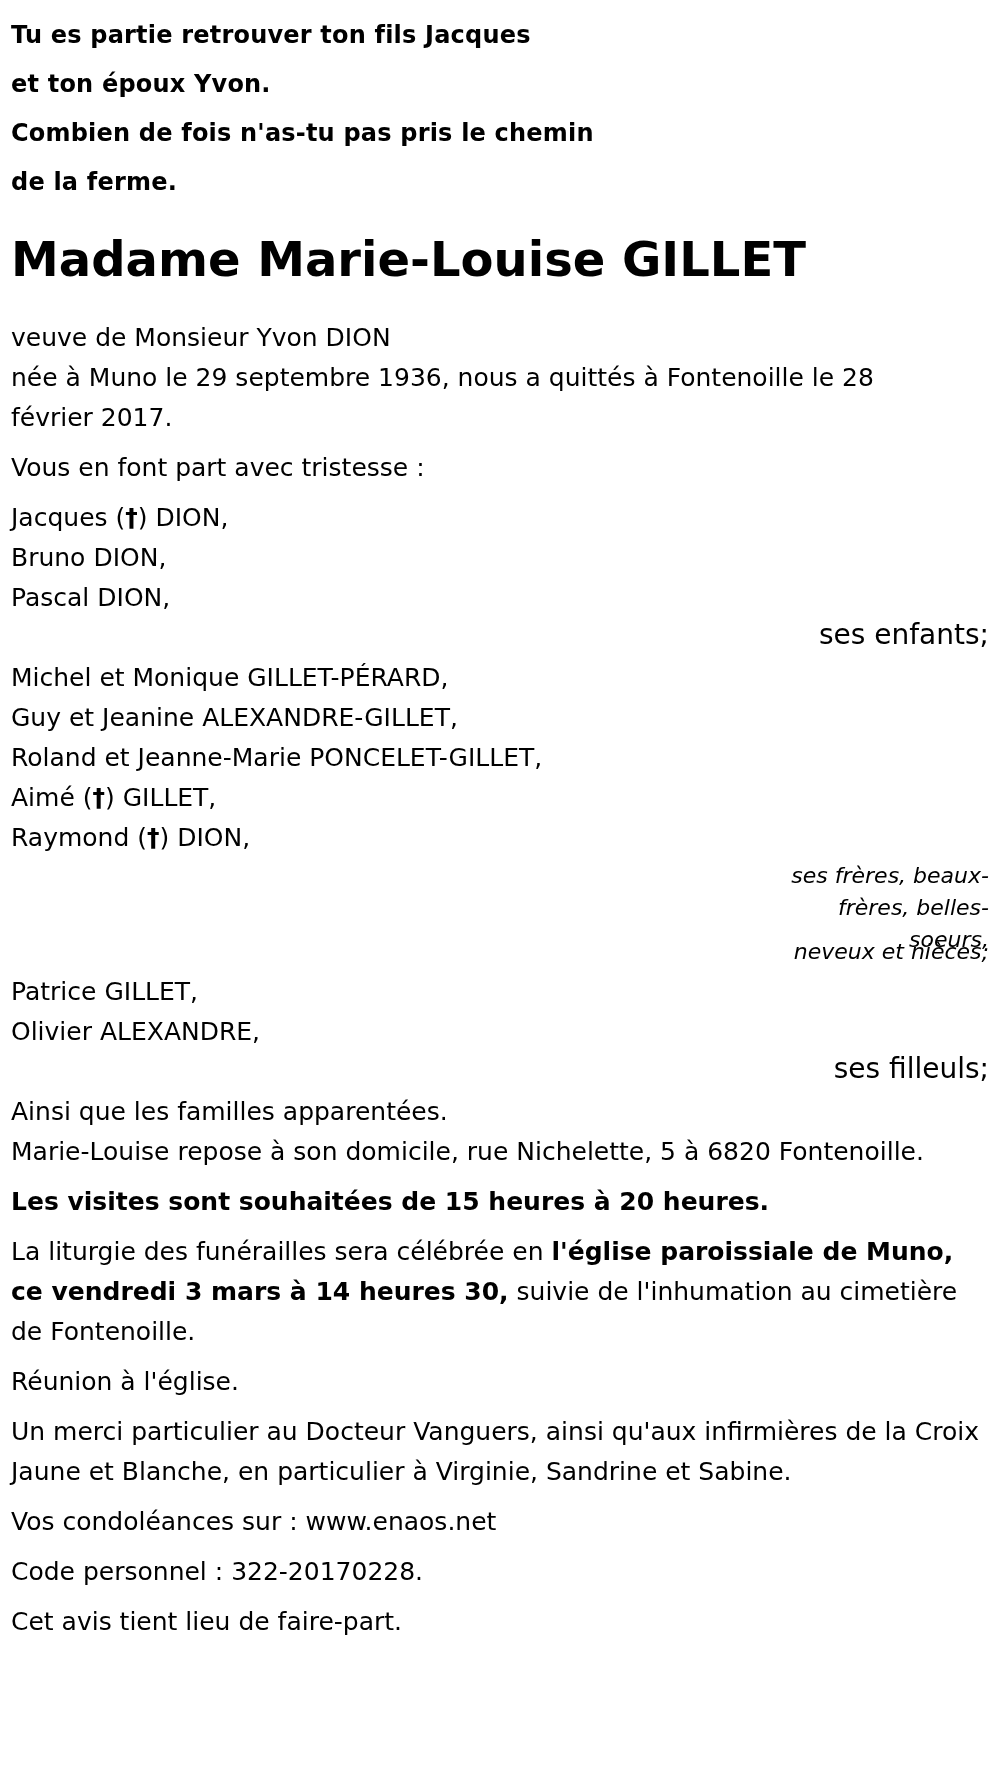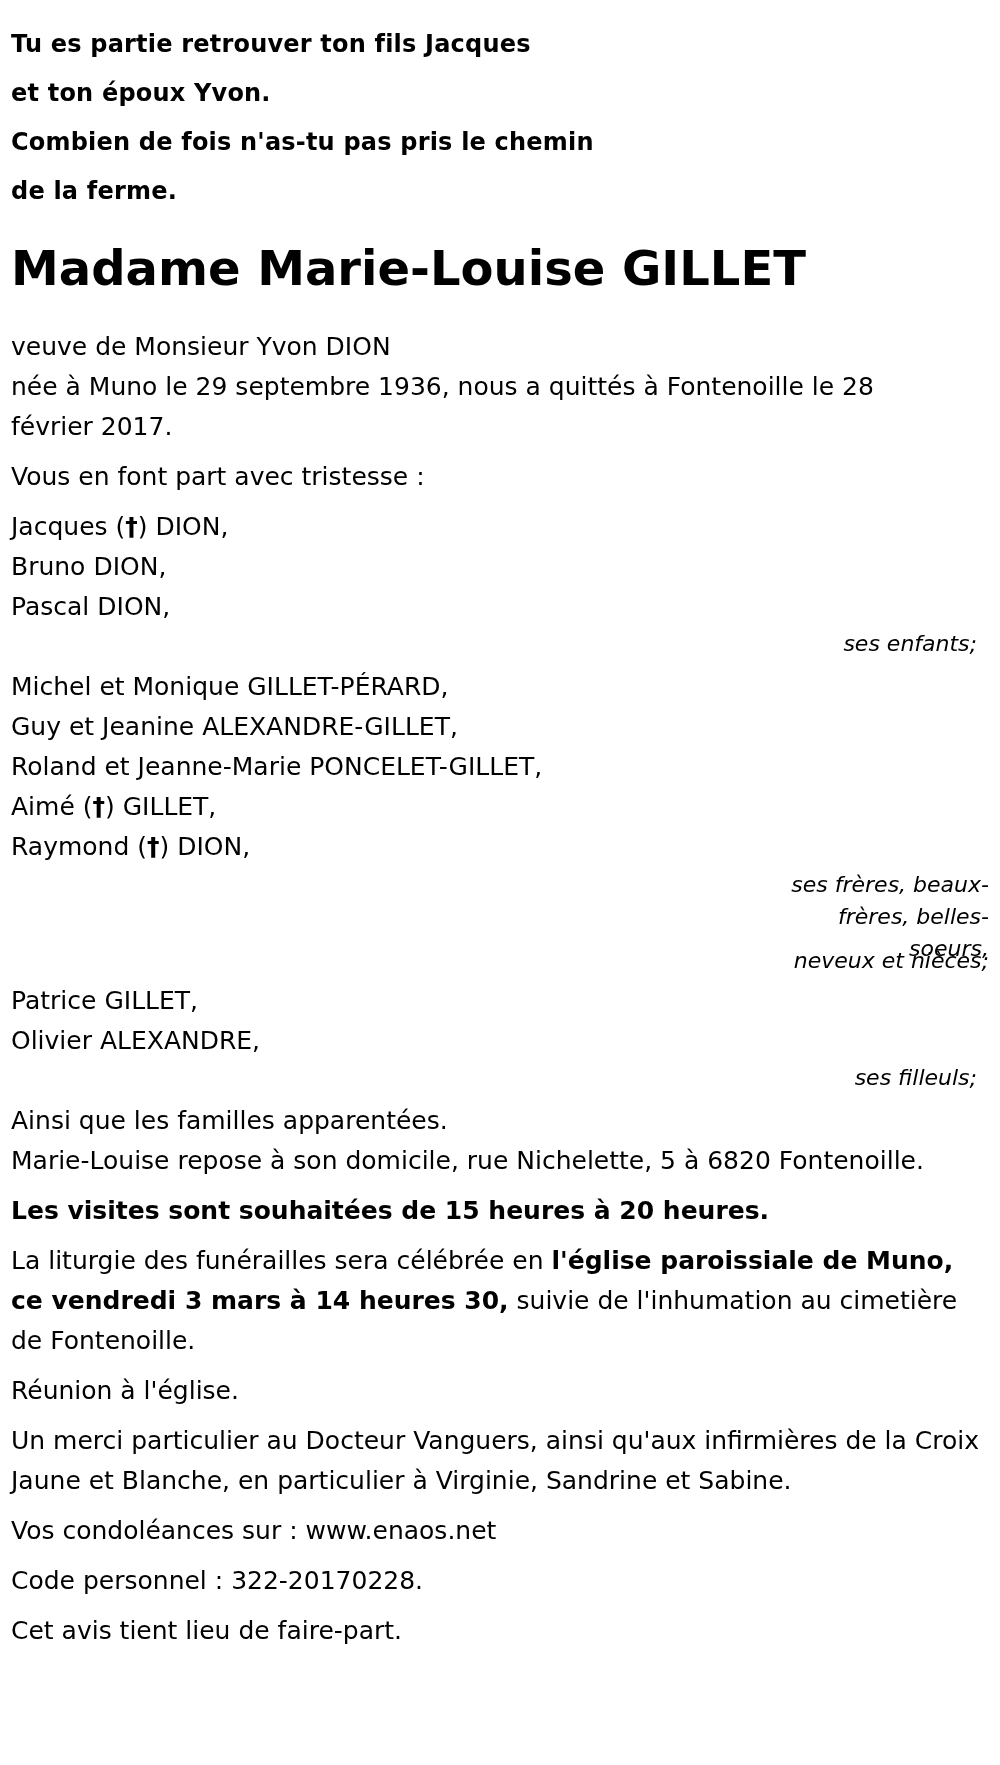--- a/index.html
+++ b/index.html
@@ -16,21 +16,21 @@
       font-family: "DejaVu Sans", "Liberation Sans", sans-serif;
     }
     .page {
       position: absolute;
       left: 11px;
       top: 0;
       width: 978px;
     }
     .poem {
       margin: 0;
-      padding-top: 20px;
+      padding-top: 11px;
     }
     .poem-line {
       font-weight: bold;
       font-size: 24px;
       line-height: 49px;
       margin: 0;
       white-space: nowrap;
       letter-spacing: 0.2px;
     }
     .title {
@@ -43,24 +43,23 @@
     .p {
       font-size: 25px;
       line-height: 40px;
       margin: 0;
     }
     .gap-lg { }
     .gap-xl { margin-top: 37px; }
     .gap-md { margin-top: 10px; }
     .names .p { white-space: nowrap; }
     .role {
-      font-style: italic;
-      font-size: 22px;
+      font-size: 28px;
       text-align: right;
-      margin: 12px;
+      margin: 0;
     }
     .role-single {
       line-height: 30px;
       margin-top: 2px;
       margin-bottom: 8px;
     }
     .role-wrap-box {
       display: flex;
       flex-direction: column;
       align-items: flex-end;

